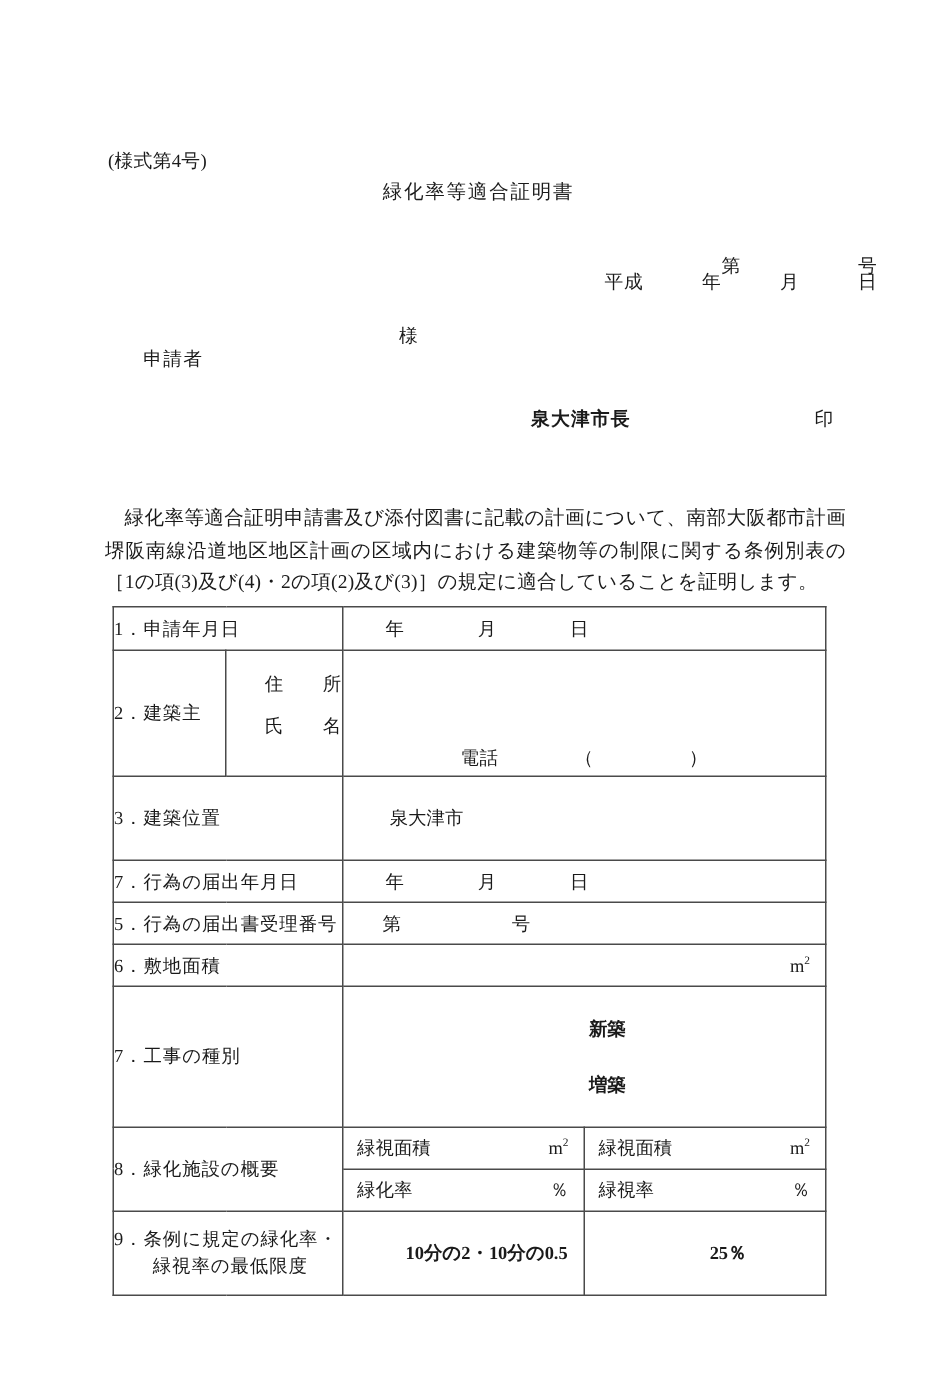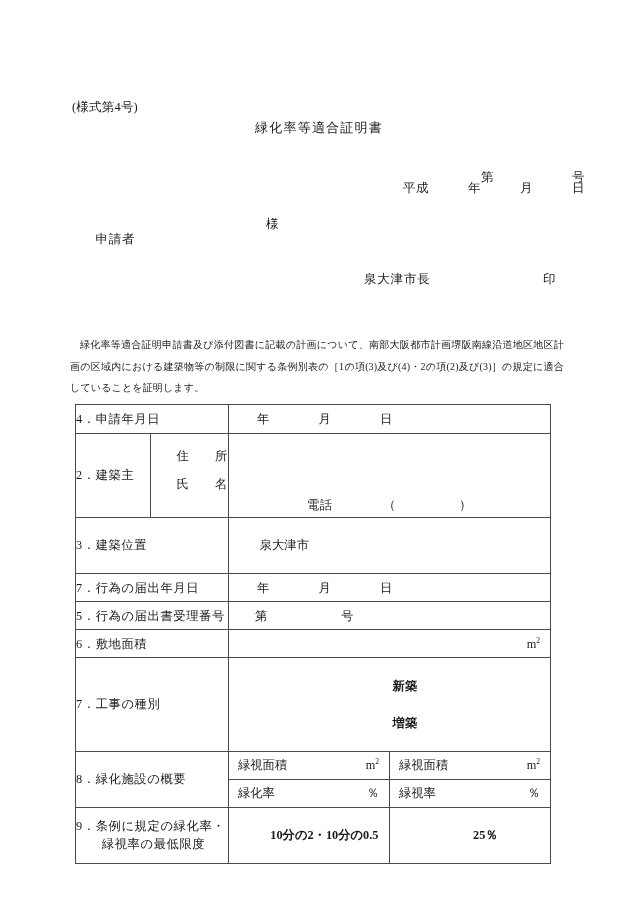--- a/index.html
+++ b/index.html
@@ -93,35 +93,36 @@
 
   .issuer-row {
     position: absolute;
     left: 0;
     top: 271px;
     width: 630px;
     font-size: 12.5px;
   }
   .issuer-row .name {
     position: absolute;
-    left: 364px;
+    left: 354px;
     letter-spacing: 0.8px;
+    font-weight: bold;
   }
   .issuer-row .seal {
     position: absolute;
     left: 543px;
   }
 
   
   .body-text {
     position: absolute;
     left: 70px;
     top: 334px;
     width: 494px;
-    font-size: 10px;
+    font-size: 13px;
     line-height: 21.5px;
     text-align: justify;
     text-justify: inter-ideograph;
     letter-spacing: 0.15px;
   }
   .body-text .indent { padding-left: 1em; }
 
   
   .tbl {
     position: absolute;
@@ -242,21 +243,21 @@
   <table class="tbl">
     <colgroup>
       <col style="width:75px">
       <col style="width:78px">
       <col style="width:161px">
       <col style="width:161px">
     </colgroup>
     <tbody>
 
       <tr class="r1">
-        <td colspan="2" class="lbl">4．申請年月日</td>
+        <td colspan="2" class="lbl">1．申請年月日</td>
         <td colspan="2">
           <span style="padding-left:28px" class="nowrap">年　　　　月　　　　日</span>
         </td>
       </tr>
 
       <tr class="r2">
         <td class="lbl">2．建築主</td>
         <td class="addr-cell">
           <div class="addr-stack">
             <div>住　　所</div>

